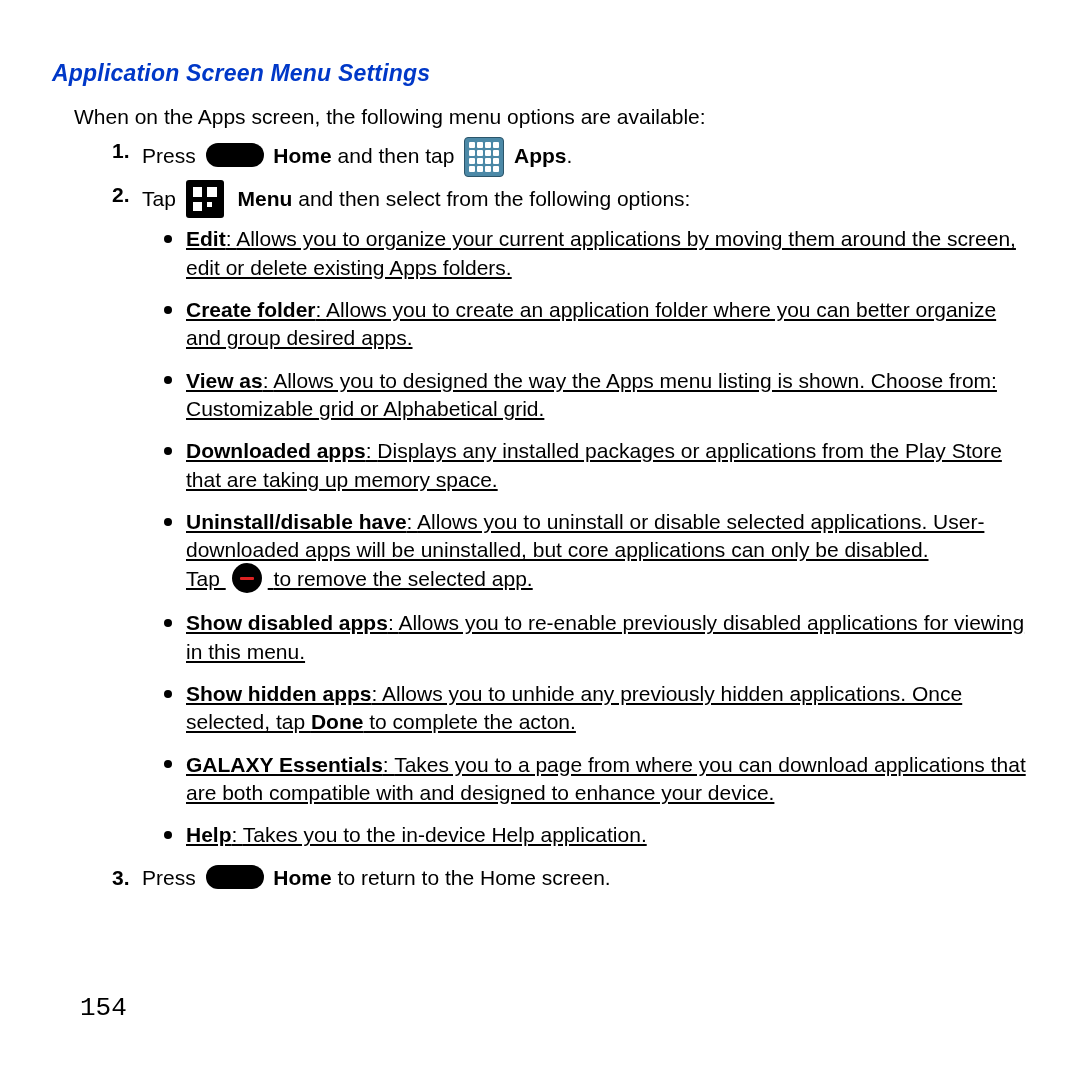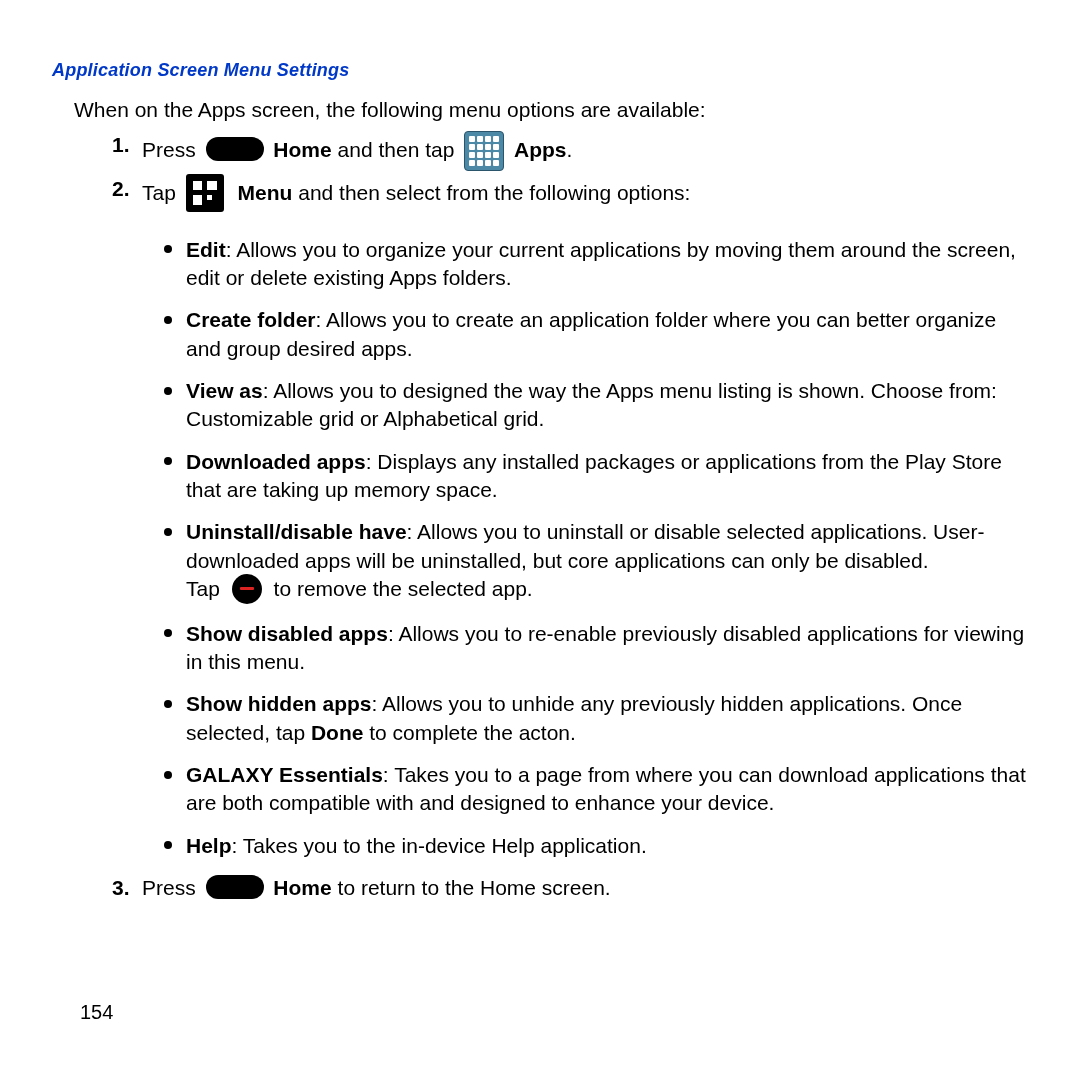--- a/index.html
+++ b/index.html
@@ -15,21 +15,21 @@
   .page{
     padding:58px 48px 0 52px;
     position:relative;
     height:100%;
     box-sizing:border-box;
   }
   .h1{
     color:#0038c8;
     font-style:italic;
     font-weight:900;
-    font-size:18px;
+    font-size:23px;
     letter-spacing:.2px;
     margin:0 0 14px 0;
   }
   .intro{
     margin:0 0 6px 22px;
   }
   ol.steps{
     list-style:none;
     margin:0;
     padding:0 0 0 60px;
@@ -120,42 +120,44 @@
     position:relative;top:-2px;
   }
   .remove-dot::after{
     content:"";
     width:14px;height:3px;
     background:#d22;
     border-radius:1px;
   }
   ul.bullets{
     list-style:none;
-    margin:23px 0 8px 0;
+    margin:6px 0 8px 0;
     padding-left:44px;
+    text-decoration:underline;
   }
   ul.bullets>li{
     position:relative;
     padding-left:0;
     margin:0 0 14px 0;
   }
   ul.bullets>li::before{
     content:"";
     position:absolute;
     left:-22px;top:.46em;
     width:8px;height:8px;
     background:#000;
     border-radius:50%;
   }
   .sub{display:block}
   .page-num{
     position:absolute;
     left:80px;
     bottom:54px;
-    font-size:20px;
+    font-size:26px;
+    font-family:Liberation Mono, monospace;
   }
 </style>
 </head>
 <body>
 
 <div class="page">
 
   <div class="h1">Application Screen Menu Settings</div>
 
   <p class="intro">When on the Apps screen, the following menu options are available:</p>

